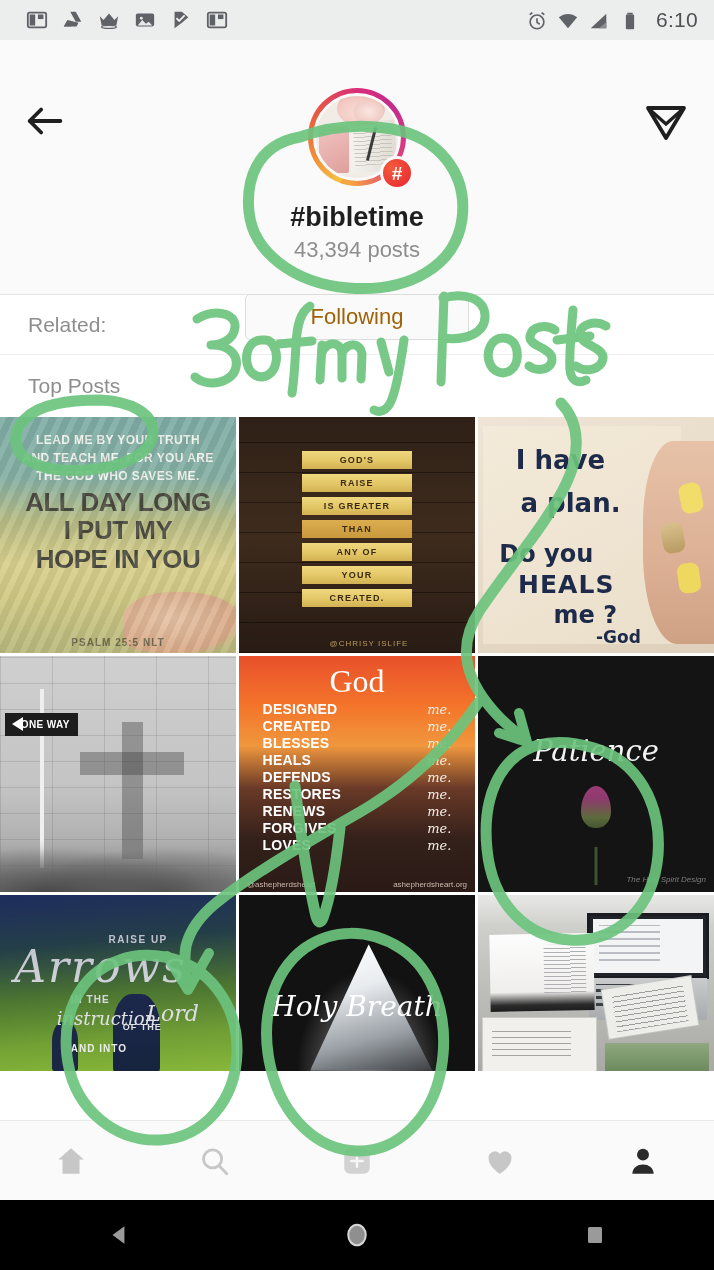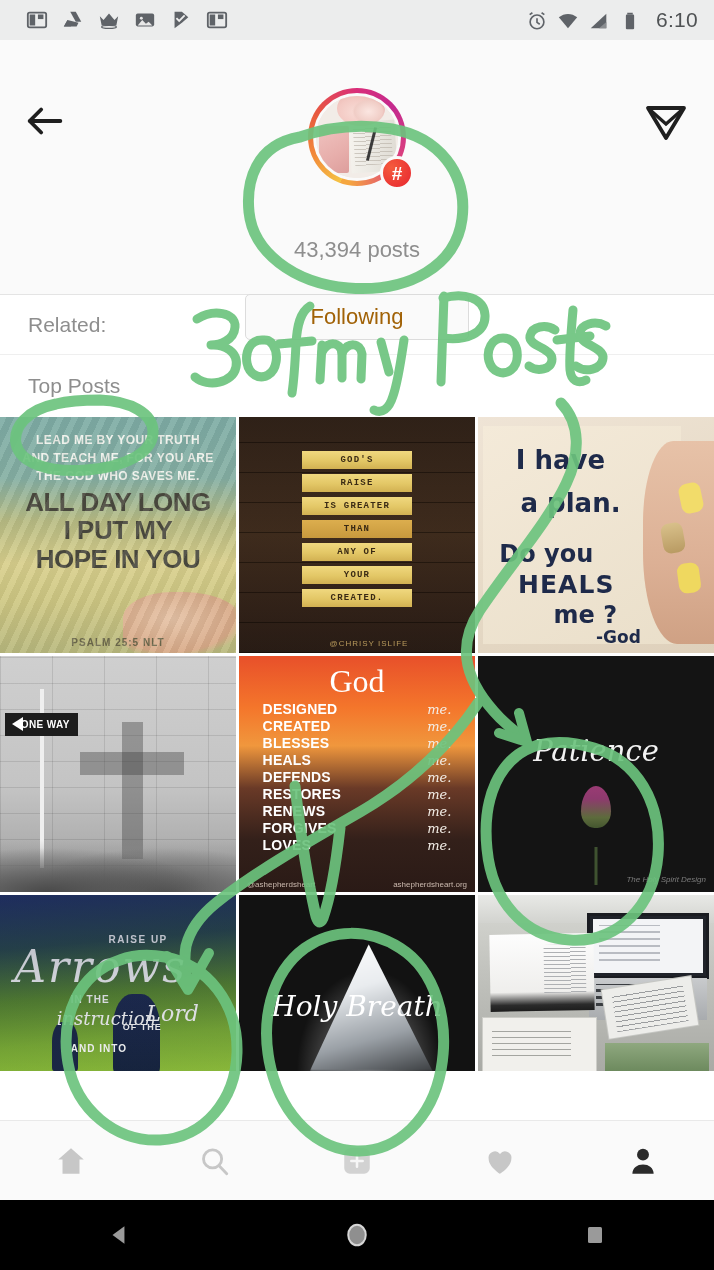--- a/index.html
+++ b/index.html
@@ -132,21 +132,21 @@
     border-radius:40% 50% 20% 30%;}
 
   
   .t2 { background: linear-gradient(180deg,#2b1d13 0%, #3a2718 50%, #241710 100%); }
   .t2::before{content:"";position:absolute;inset:0;
     background:repeating-linear-gradient(0deg, rgba(0,0,0,.35) 0 1px, rgba(255,255,255,.02) 1px 30px);}
   .plaques{position:absolute;inset:0;display:flex;flex-direction:column;align-items:center;
     justify-content:center;gap:5px;padding:10px 0 22px;}
   .plaque{width:47%;padding:4px 0;text-align:center;font-size:9px;font-weight:700;
     letter-spacing:1.2px;color:#3a2a14;
-    background:linear-gradient(180deg,#f0d87f 0%, #e3c766 55%, #d2b152 100%);font-family:Liberation Mono, monospace;}
+    background:linear-gradient(180deg,#f0d87f 0%, #e3c766 55%, #d2b152 100%);}
   .plaque.dk{background:linear-gradient(180deg,#dcae4e 0%,#c8993d 100%);}
   .t2 .credit{position:absolute;bottom:5px;left:0;right:0;text-align:center;
     font-size:8px;color:#b89a5c;letter-spacing:1px;margin-left:24px;}
 
   
   .t3{background:linear-gradient(160deg,#efe4d6 0%, #e8dcc9 45%, #ded0bb 100%);}
   .t3 .paper{position:absolute;left:2%;top:4%;width:84%;height:92%;
     background:linear-gradient(150deg,#f4ead9,#eadfca);}
   .t3 .nails{position:absolute;right:-2%;top:10%;width:32%;height:86%;
     background:linear-gradient(180deg,#e7c2a8 0%, #dcb095 60%, #cfa184 100%);
@@ -360,20 +360,21 @@
           <div class="av-lines"></div>
           <div class="av-pink"></div>
           <div class="av-flower"></div>
           <div class="av-flower2"></div>
           <div class="av-pen"></div>
         </div>
       </div>
       <div class="hash-badge">#</div>
     </div>
 
+    <div class="tagname">#bibletime</div>
     <div class="tagcount">43,394 posts</div>
     <div class="follow-btn">Following</div>
   </div>
 
   <div class="related-row">
     <span class="related-label">Related:</span>
   </div>
 
   <div class="topposts-row">
     <span class="topposts-label">Top Posts</span>

